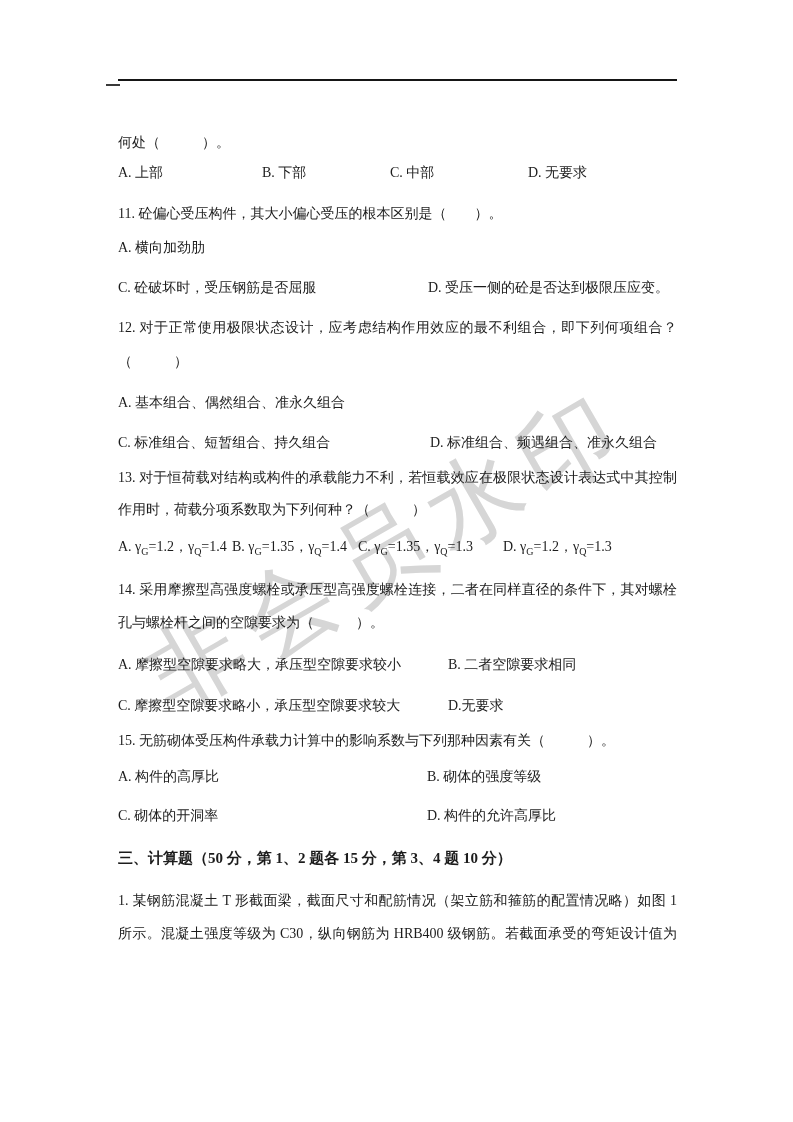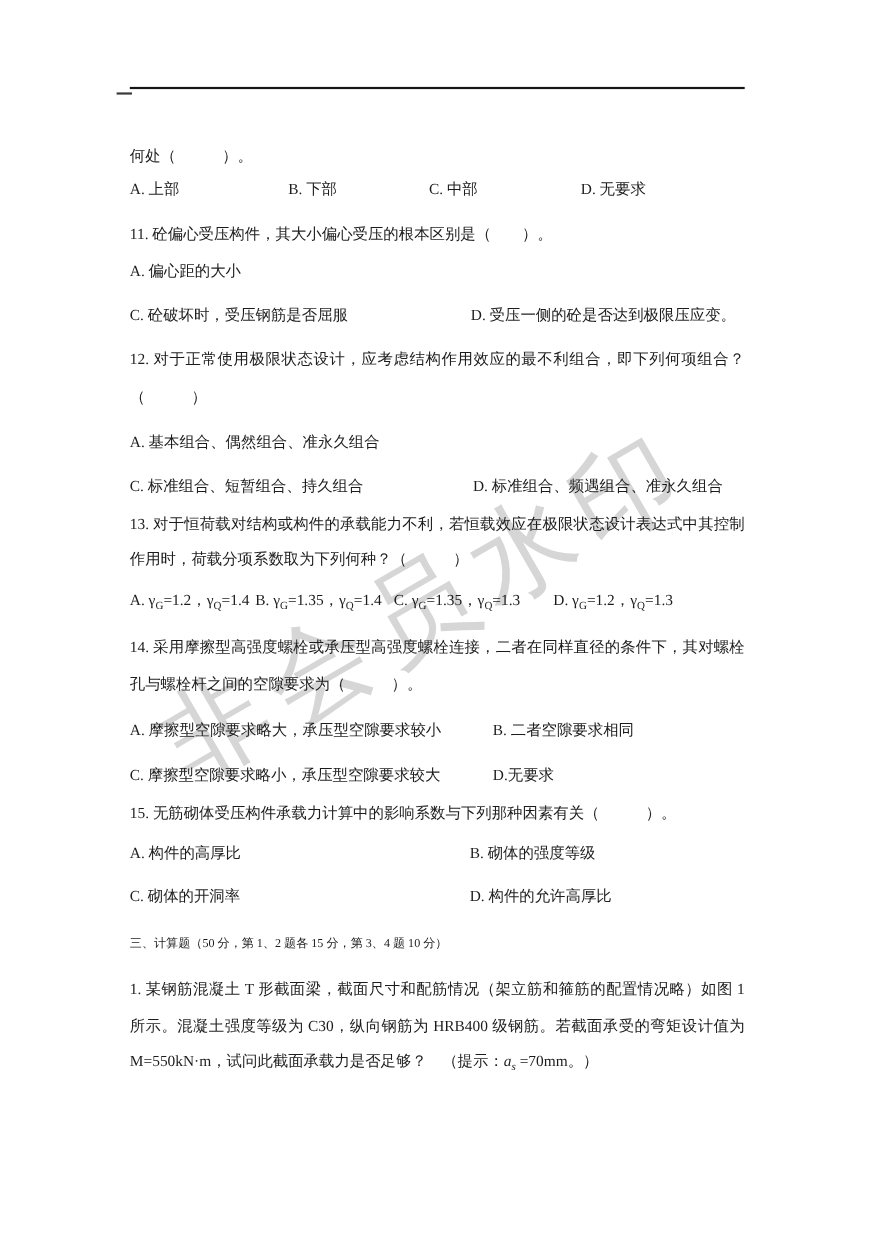--- a/index.html
+++ b/index.html
@@ -17,21 +17,21 @@
   }
   .rule { position:absolute; left:118px; top:79px; width:559px; height:2px; background:#161616; z-index:1; }
   .dash { position:absolute; left:106px; top:84px; width:14px; height:2px; background:#3a3a3a; z-index:1; }
   .t {
     position:absolute; left:118px; width:559px; z-index:1;
     font-size:14px; line-height:20px; white-space:nowrap;
   }
   .just { white-space:normal; text-align:justify; text-align-last:justify; }
   .opts { height:20px; }
   .opt { position:absolute; top:0; white-space:nowrap; }
-  .heading { font-weight:normal; font-size:11px; }
+  .heading { font-weight:bold; font-size:15px; }
   sub { font-size:10px; line-height:0; }
   .ivar { font-style:italic; }
 </style>
 </head>
 <body>
 
 <div class="page">
 
   <div class="wm">非会员水印</div>
 
@@ -41,21 +41,21 @@
   <div class="t" style="top:133px">何处（　　　）。</div>
   <div class="t opts" style="top:163px">
     <span class="opt" style="left:0">A. 上部</span>
     <span class="opt" style="left:144px">B. 下部</span>
     <span class="opt" style="left:272px">C. 中部</span>
     <span class="opt" style="left:410px">D. 无要求</span>
   </div>
 
   <div class="t" style="top:204px">11. 砼偏心受压构件，其大小偏心受压的根本区别是（　　）。</div>
   <div class="t opts" style="top:238px">
-    <span class="opt" style="left:0">A. 偏心距的大小</span>
+    <span class="opt" style="left:0">A. 横向加劲肋</span>
   </div>
   <div class="t opts" style="top:278px">
     <span class="opt" style="left:310px">D. 受压一侧的砼是否达到极限压应变。</span>
     <span class="opt" style="left:0">C. 砼破坏时，受压钢筋是否屈服</span>
   </div>
 
   <div class="t just" style="top:318px">12. 对于正常使用极限状态设计，应考虑结构作用效应的最不利组合，即下列何项组合？</div>
   <div class="t" style="top:352px">（　　　）</div>
   <div class="t opts" style="top:393px">
     <span class="opt" style="left:0">A. 基本组合、偶然组合、准永久组合</span>
@@ -92,17 +92,14 @@
   </div>
   <div class="t opts" style="top:806px">
     <span class="opt" style="left:0">C. 砌体的开洞率</span>
     <span class="opt" style="left:309px">D. 构件的允许高厚比</span>
   </div>
 
   <div class="t heading" style="top:848px">三、计算题（50 分，第 1、2 题各 15 分，第 3、4 题 10 分）</div>
 
   <div class="t just" style="top:891px">1. 某钢筋混凝土 T 形截面梁，截面尺寸和配筋情况（架立筋和箍筋的配置情况略）如图 1</div>
   <div class="t just" style="top:924px">所示。混凝土强度等级为 C30，纵向钢筋为 HRB400 级钢筋。若截面承受的弯矩设计值为</div>
-  <div class="t" style="top:956px">
-    <span>M=550kN·m，试问此截面承载力是否足够？　（提示：</span><span class="ivar">a</span><sub class="ivar">s</sub><span> =70mm。）</span>
-  </div>
 
 </div>
 
 </body></html>

